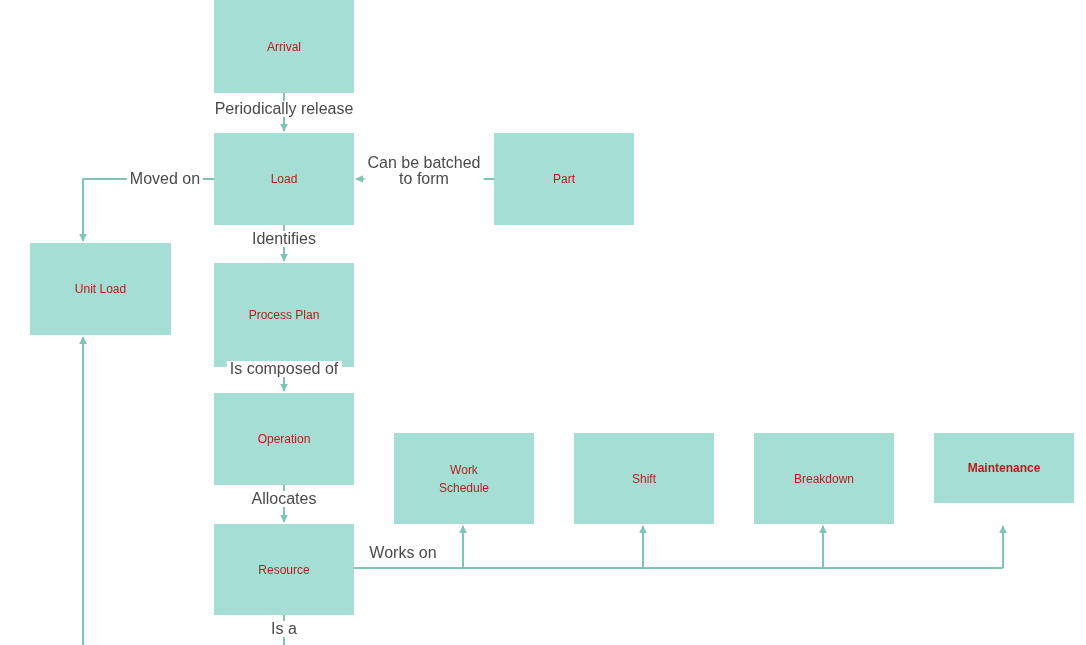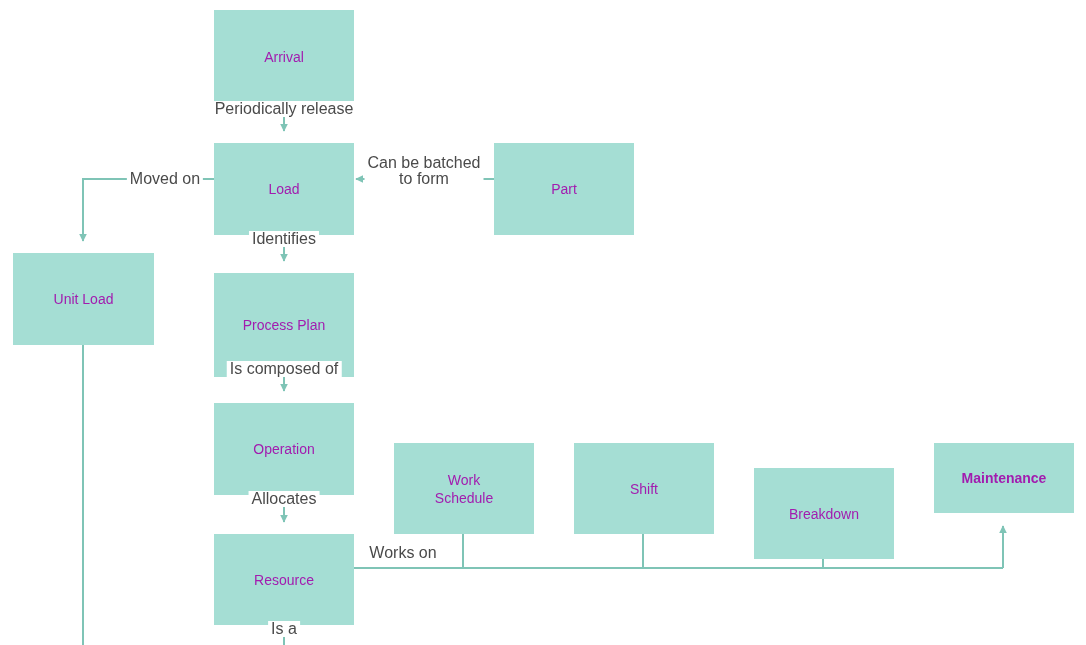--- a/index.html
+++ b/index.html
@@ -24,27 +24,26 @@
     width: 1086px;
     height: 645px;
   }
   .node {
     position: absolute;
     background: #a5ded4;
     display: flex;
     align-items: center;
     justify-content: center;
     text-align: center;
-    color: #a21caf;
-    font-size: 14px;
+    color: #b91c1c;
+    font-size: 12px;
     line-height: 18px;
     font-family: "Liberation Sans", sans-serif;
     box-sizing: border-box;
     padding: 2px 6px;
-    margin-top: 10px;
   }
   .edge-label {
     position: absolute;
     color: #4a4a4a;
     font-size: 16px;
     line-height: 16px;
     font-family: "Liberation Sans", sans-serif;
     text-align: center;
     background: #ffffff;
     white-space: pre;
@@ -90,34 +89,34 @@
       <line x1="83" y1="645" x2="83" y2="337" marker-end="url(#arrowhead)"></line>
     </g>
   </svg>
 
   <div class="node" style="left:214px;top:0px;width:140px;height:93px;">Arrival</div>
 
   <div class="node" style="left:214px;top:133px;width:140px;height:92px;">Load</div>
 
   <div class="node" style="left:494px;top:133px;width:140px;height:92px;">Part</div>
 
-  <div class="node" style="left:13px;top:243px;width:141px;height:92px;">Unit Load</div>
+  <div class="node" style="left:30px;top:243px;width:141px;height:92px;">Unit Load</div>
 
   <div class="node" style="left:214px;top:263px;width:140px;height:104px;">Process Plan</div>
 
   <div class="node" style="left:214px;top:393px;width:140px;height:92px;">Operation</div>
 
   <div class="node" style="left:214px;top:524px;width:140px;height:91px;">Resource</div>
 
   <div class="node" style="left:394px;top:433px;width:140px;height:91px;white-space:pre;">Work
 Schedule</div>
 
   <div class="node" style="left:574px;top:433px;width:140px;height:91px;">Shift</div>
 
-  <div class="node" style="left:754px;top:458px;width:140px;height:91px;">Breakdown</div>
+  <div class="node" style="left:754px;top:433px;width:140px;height:91px;">Breakdown</div>
 
   <div class="node" style="left:934px;top:433px;width:140px;height:70px;font-weight:bold;">Maintenance</div>
 
   <div class="edge-label" style="left:284px;top:109px;">Periodically release</div>
 
   <div class="edge-label" style="left:165px;top:179px;">Moved on</div>
 
   <div class="edge-label" style="left:424px;top:171px;">Can be batched
 to form</div>
 

